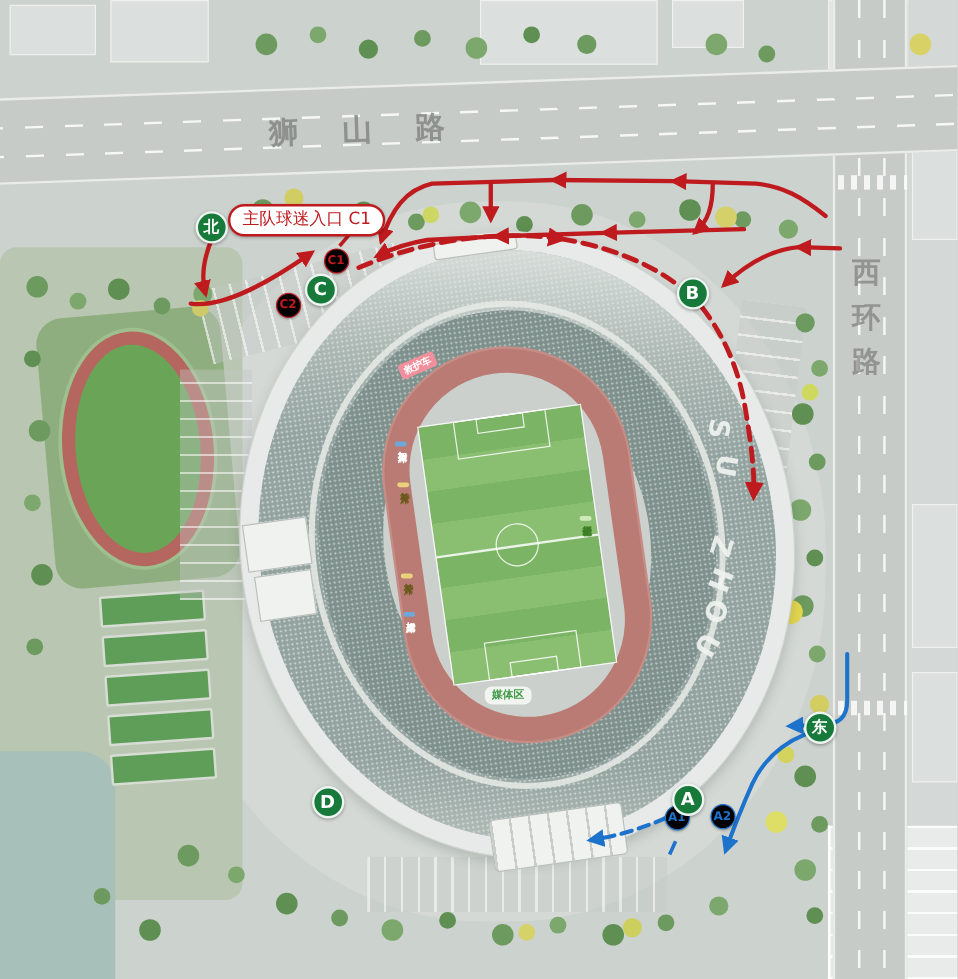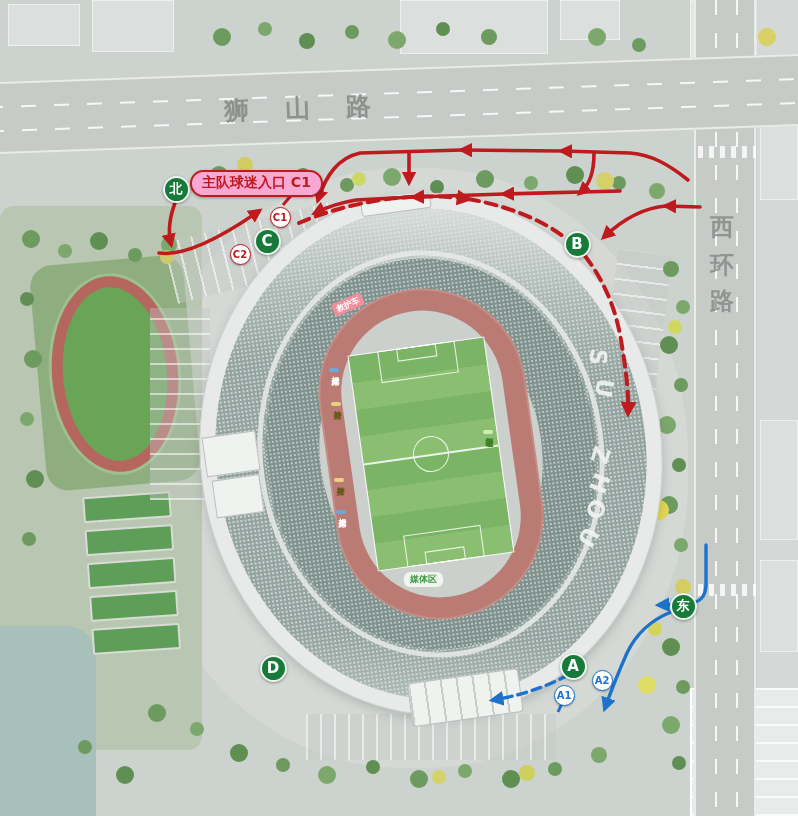--- a/index.html
+++ b/index.html
@@ -96,27 +96,27 @@
   .tag-media { background:rgba(242,246,240,.95); color:#3f9a46; }
 
   
   svg.routes { position:absolute; left:0; top:0; z-index:20; pointer-events:none; }
 
   
   .gate-marker, .compass-marker { position:absolute; width:27px; height:27px; margin:-13.5px 0 0 -13.5px; border-radius:50%;
      background:#177a3a; border:2px solid rgba(255,255,255,.92); color:#fff; font-weight:bold; font-size:15px;
      display:flex; align-items:center; justify-content:center; box-shadow:0 1px 3px rgba(0,0,0,.35); z-index:30; }
   .compass-marker { font-size:13px; }
-  .sub-marker { position:absolute; width:21px; height:21px; margin:-10.5px 0 0 -10.5px; border-radius:50%; background:#ffffff;
+  .sub-marker { position:absolute; width:21px; height:21px; margin:-10.5px 0 0 -10.5px; border-radius:50%; background:#000000;
      font-weight:bold; font-size:10px; display:flex; align-items:center; justify-content:center; box-shadow:0 1px 2px rgba(0,0,0,.3); z-index:29; }
   .sub-red { color:#bf1a1e; border:1.5px solid #bf1a1e; }
   .sub-blue { color:#1d72cc; border:1.5px solid #1d72cc; }
 
   
-  .pill { position:absolute; padding:2px 10px 3px; border-radius:15px; background:#f9a8d4; font-weight:bold; font-size:14px;
+  .pill { position:absolute; padding:2px 10px 3px; border-radius:15px; background:#ffffff; font-weight:normal; font-size:14px;
      white-space:nowrap; z-index:32; box-shadow:0 1px 3px rgba(0,0,0,.3); }
   .pill-home { left:190px; top:170px; border:2.5px solid #bf1a1e; color:#bf1a1e; }
   .pill-away { left:484px; top:714px; border:2.5px solid #1d72cc; color:#1565c8; font-size:15px; }
 </style>
 </head>
 <body>
 
 <div class="canvas">
 
   <div class="plaza"></div>
@@ -250,20 +250,20 @@
   <div class="compass-marker" style="left:176px; top:189px;">北</div>
   <div class="compass-marker" style="left:683px; top:606px;">东</div>
 
   <div class="gate-marker" style="left:573px; top:666px;">A</div>
   <div class="gate-marker" style="left:577px; top:244px;">B</div>
   <div class="gate-marker" style="left:267px; top:241px;">C</div>
   <div class="gate-marker" style="left:273px; top:668px;">D</div>
 
   <div class="sub-marker sub-red" style="left:280px; top:217px;">C1</div>
   <div class="sub-marker sub-red" style="left:240px; top:254px;">C2</div>
-  <div class="sub-marker sub-blue" style="left:564px; top:695px;">A1</div>
+  <div class="sub-marker sub-blue" style="left:564px; top:681px;">A1</div>
   <div class="sub-marker sub-blue" style="left:602px; top:680px;">A2</div>
 
   <div class="pill pill-home">
     <span>主队球迷入口 C1</span>
   </div>
 
 </div>
 
 </body></html>

